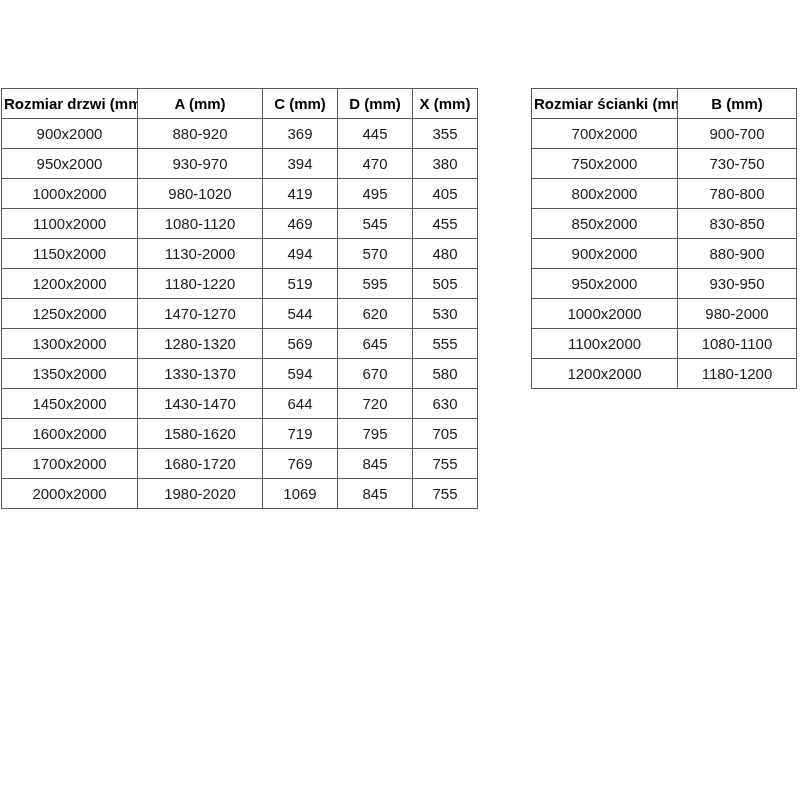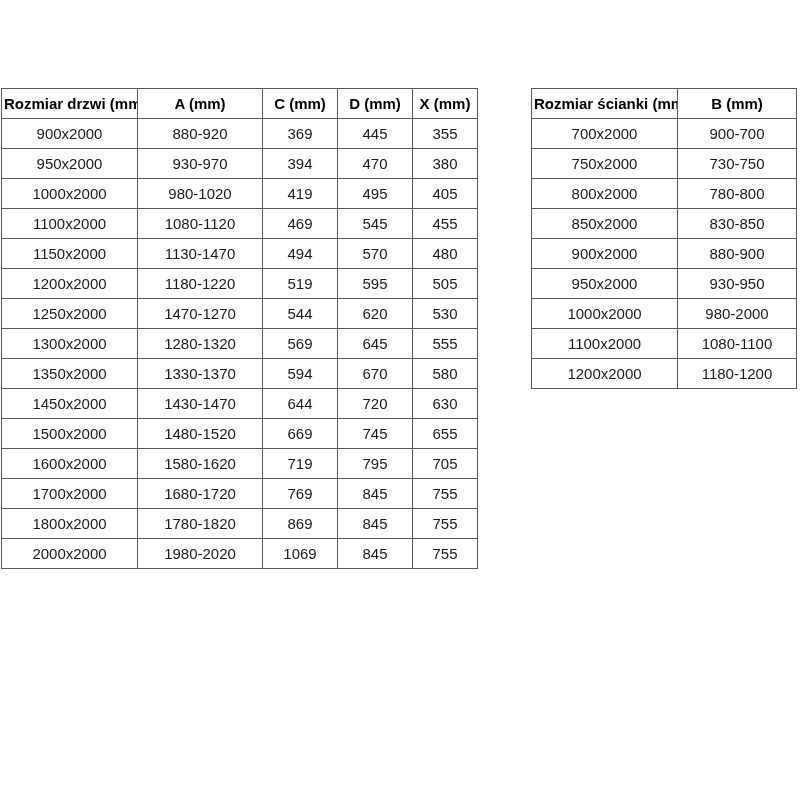--- a/index.html
+++ b/index.html
@@ -91,21 +91,21 @@
         </tr>
         <tr>
           <td>1100x2000</td>
           <td>1080-1120</td>
           <td>469</td>
           <td>545</td>
           <td>455</td>
         </tr>
         <tr>
           <td>1150x2000</td>
-          <td>1130-1470</td>
+          <td>1130-2000</td>
           <td>494</td>
           <td>570</td>
           <td>480</td>
         </tr>
         <tr>
           <td>1200x2000</td>
           <td>1180-1220</td>
           <td>519</td>
           <td>595</td>
           <td>505</td>
@@ -132,48 +132,34 @@
           <td>580</td>
         </tr>
         <tr>
           <td>1450x2000</td>
           <td>1430-1470</td>
           <td>644</td>
           <td>720</td>
           <td>630</td>
         </tr>
         <tr>
-          <td>1500x2000</td>
-          <td>1480-1520</td>
-          <td>669</td>
-          <td>745</td>
-          <td>655</td>
-        </tr>
-        <tr>
           <td>1600x2000</td>
           <td>1580-1620</td>
           <td>719</td>
           <td>795</td>
           <td>705</td>
         </tr>
         <tr>
           <td>1700x2000</td>
           <td>1680-1720</td>
           <td>769</td>
           <td>845</td>
           <td>755</td>
         </tr>
         <tr>
-          <td>1800x2000</td>
-          <td>1780-1820</td>
-          <td>869</td>
-          <td>845</td>
-          <td>755</td>
-        </tr>
-        <tr>
           <td>2000x2000</td>
           <td>1980-2020</td>
           <td>1069</td>
           <td>845</td>
           <td>755</td>
         </tr>
       </tbody>
     </table>
 
   <table class="size-table" id="wall-table">

